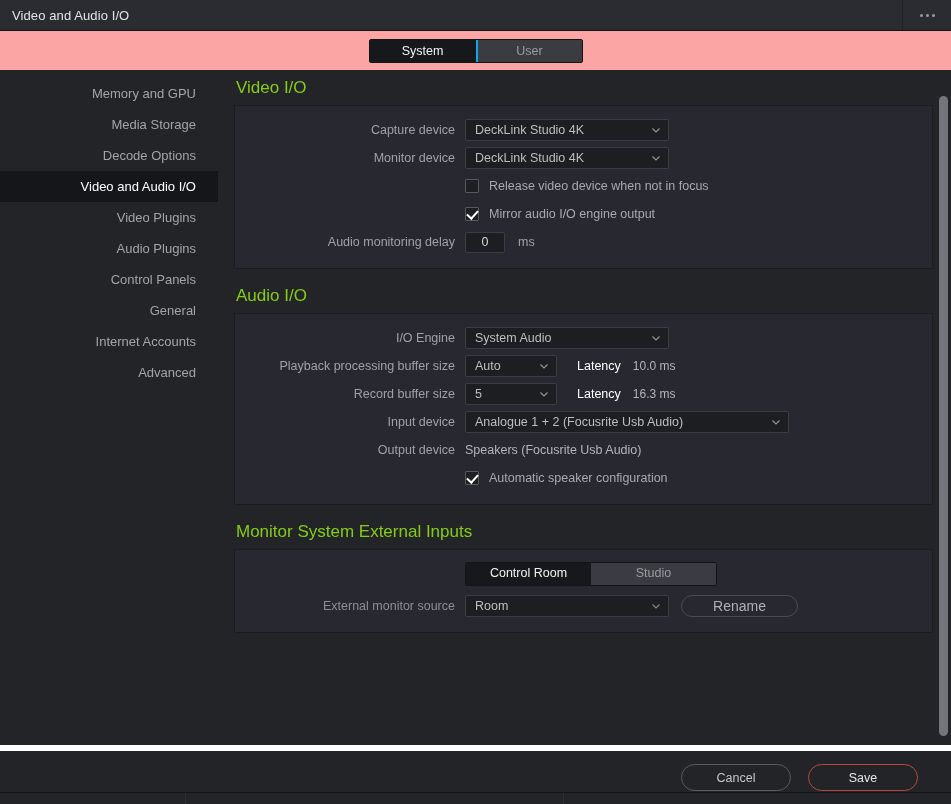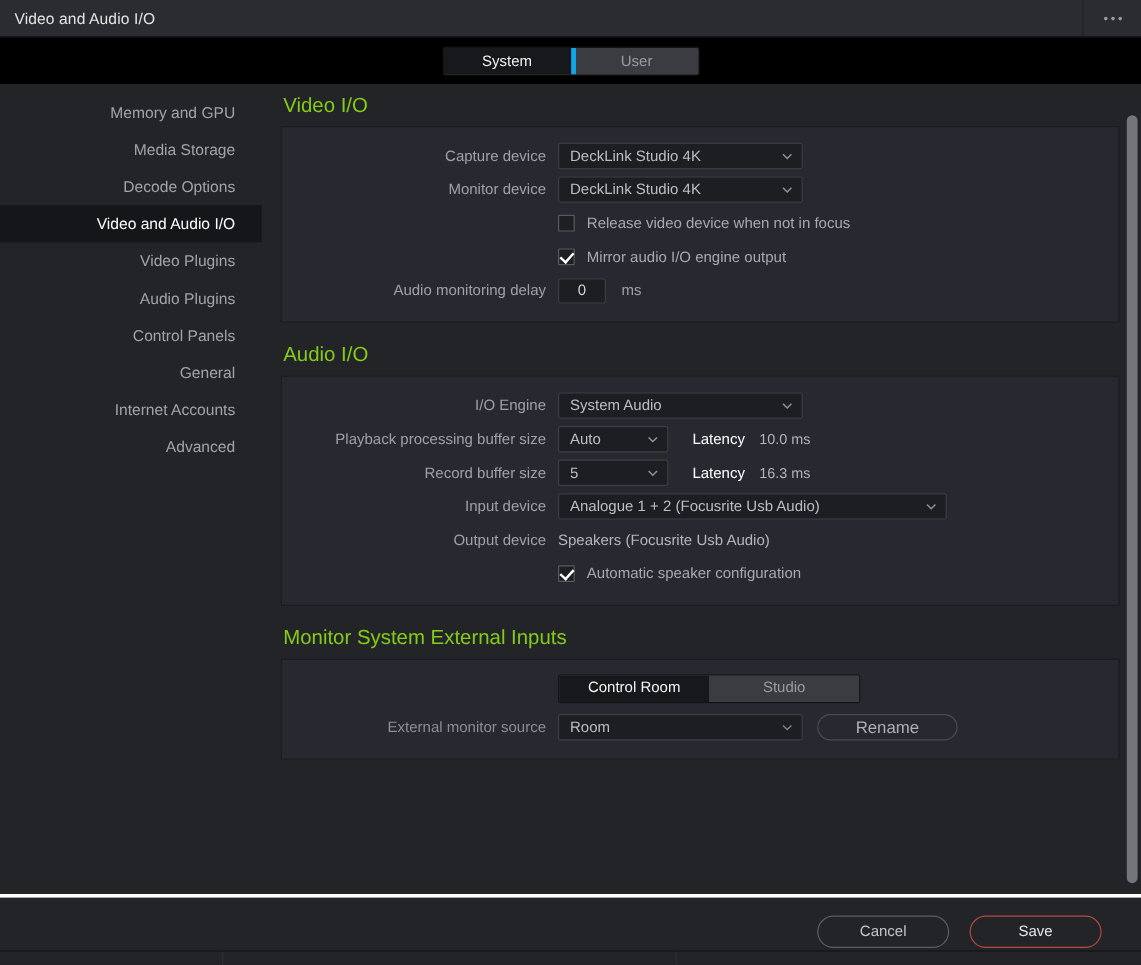--- a/index.html
+++ b/index.html
@@ -54,21 +54,21 @@
   .dots { display: flex; gap: 3px; }
   .dots i {
     width: 3px; height: 3px; border-radius: 50%;
     background: #9a9a9e; display: block;
   }
 
   
   .tabstrip {
     height: 39px;
     min-height: 39px;
-    background: #000000;
+    background: #fca5a5;
     display: flex;
     align-items: center;
     justify-content: center;
   }
   .segmented {
     display: flex;
     border: 1px solid #131417;
     border-radius: 2px;
     overflow: hidden;
     background: #3b3c42;
@@ -78,21 +78,21 @@
     height: 22px;
     line-height: 22px;
     padding: 0 0;
     width: 106px;
     text-align: center;
     color: #9b9ba0;
     background: #3b3c42;
     cursor: pointer;
     user-select: none;
   }
-  .seg + .seg { border-left: 4px solid #0ea5e9; }
+  .seg + .seg { border-left: 2px solid #0ea5e9; }
   .seg.active {
     background: #17181b;
     color: #f2f2f2;
   }
 
   
   .body {
     flex: 1;
     display: flex;
     min-height: 0;
@@ -310,21 +310,21 @@
     background: #72757a;
     border-radius: 5px;
     cursor: pointer;
   }
 
   
   .footer {
     height: 59px;
     min-height: 59px;
     background: #232428;
-    border-top: 3px solid #ffffff;
+    border-top: 6px solid #ffffff;
     display: flex;
     align-items: center;
     justify-content: flex-end;
     padding-right: 33px;
     gap: 17px;
   }
   .btn {
     height: 27px;
     min-width: 110px;
     border-radius: 14px;

